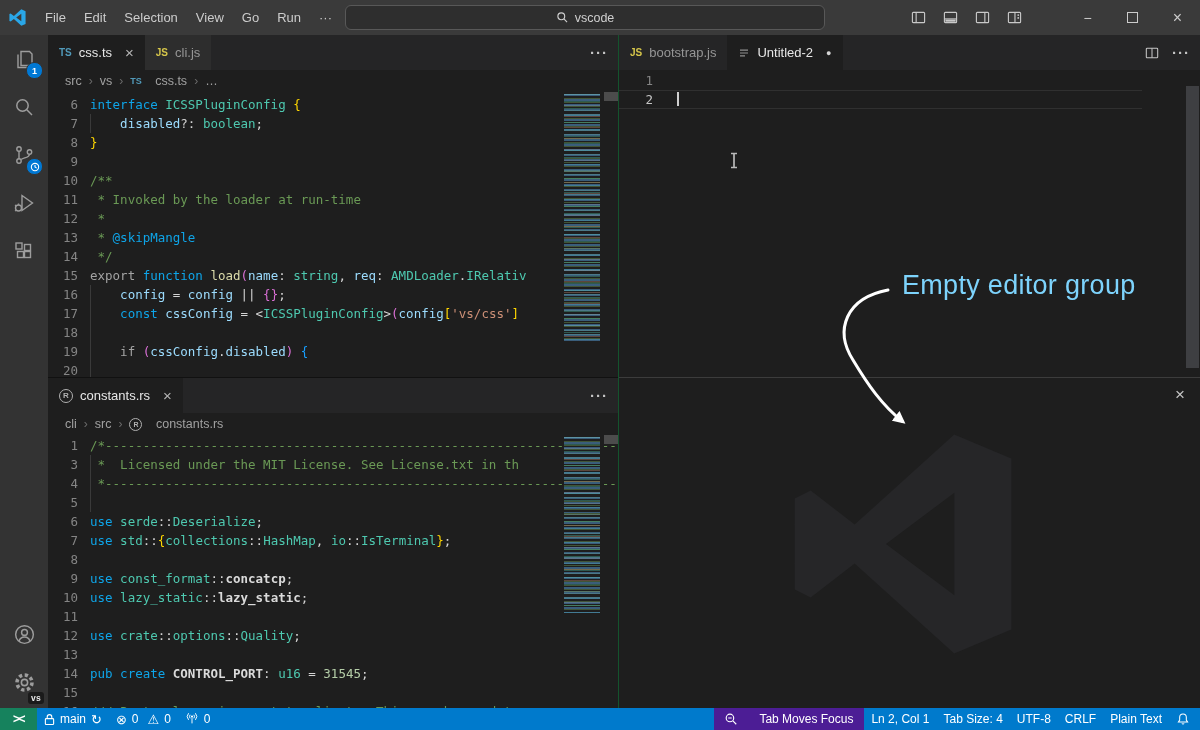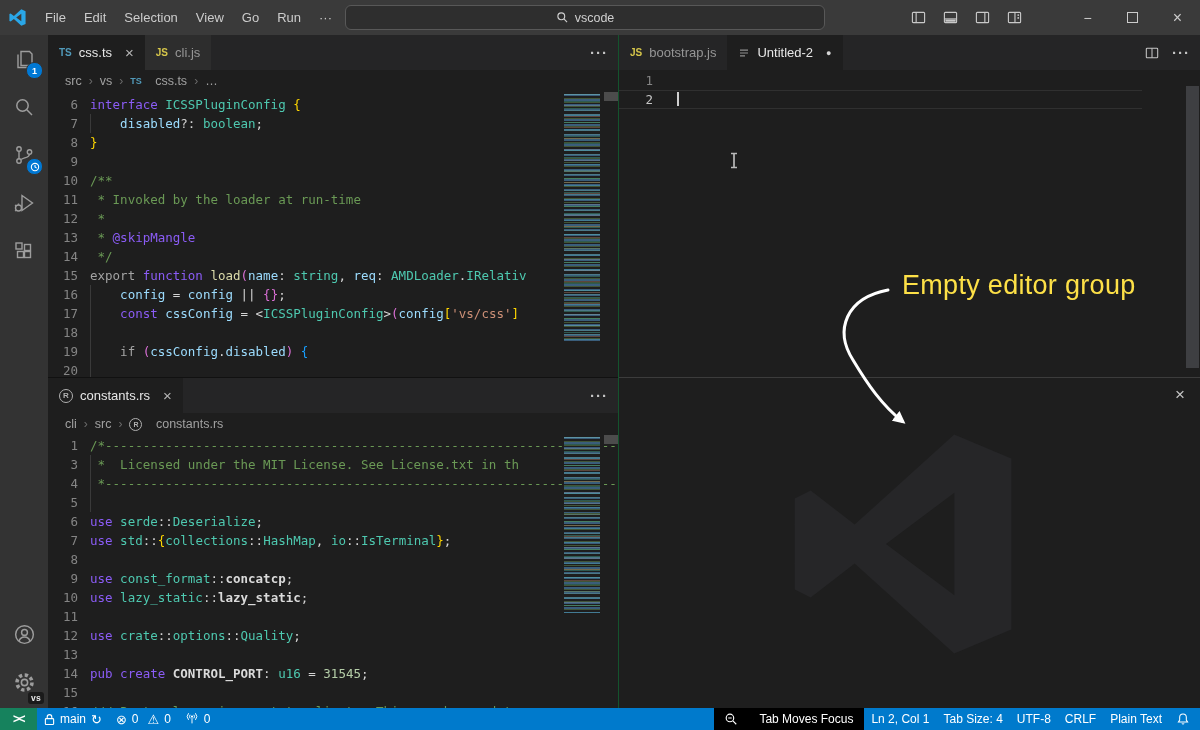--- a/index.html
+++ b/index.html
@@ -65,21 +65,21 @@
   .crow{height:19px;display:flex;position:relative}
   .gut{width:30px;text-align:right;color:#858585;flex:none}
   .ltxt{padding-left:12px;white-space:pre;flex:1}
   .unt .gut{width:34px}
   .unt .ltxt{padding-left:24px}
   .unt .crow{margin-right:58px}
   .crow.cur{box-shadow:inset 0 1px 0 #303030, inset 0 -1px 0 #303030}
   .crow.cur .gut{color:#c6c6c6}
   .caret{display:inline-block;width:1.5px;height:14px;background:#cfcfcf;vertical-align:-2px}
 
-  .tok-kw{color:#8b5cf6}.tok-ct{color:#a3a3a3}.tok-ty{color:#4ec9b0}.tok-fn{color:#dcdcaa}
+  .tok-kw{color:#0ea5e9}.tok-ct{color:#a3a3a3}.tok-ty{color:#4ec9b0}.tok-fn{color:#dcdcaa}
   .tok-vr{color:#9cdcfe}.tok-cm{color:#6a9955}.tok-st{color:#ce9178}.tok-nu{color:#b5cea8}
   .tok-pl{color:#d4d4d4}.tok-b1{color:#ffd700}.tok-b2{color:#da70d6}.tok-b3{color:#179fff}
   .tok-id{color:#dadada;font-weight:600}
 
   .guide{position:absolute;width:1px;background:#3a3a3a}
 
   
   .minimap{position:absolute;top:0;right:14px;width:42px;bottom:0;background:#1e1e1e}
   .mini-code{margin-top:2px;margin-left:2px;width:36px;
      background-image:
@@ -94,25 +94,25 @@
   
   .empty-close{position:absolute;right:15px;top:8px;font-size:17px;color:#c5c5c5;line-height:1;z-index:6}
   .watermark{position:absolute;left:170px;top:52px;opacity:1}
 
   
   .statusbar{position:absolute;left:0;right:0;bottom:0;height:22px;background:#007acc;color:#fff;display:flex;align-items:center;font-size:12px;z-index:70}
   .sb-remote{width:37px;height:22px;background:#16825d;display:flex;align-items:center;justify-content:center;
              font-weight:700;font-size:12px;letter-spacing:-1.5px;flex:none}
   .sb-item{display:flex;align-items:center;height:22px;padding:0 7px;gap:5px;white-space:nowrap}
   .sb-right{margin-left:auto;display:flex;align-items:center}
-  .prominent{background:#000000}
+  .prominent{background:#4c1d95}
   .sb-sym{font-size:13px;line-height:1}
 
   
-  .annotation-text{position:absolute;left:902px;top:270px;font-size:27px;font-weight:300;color:#fde047;z-index:80;letter-spacing:.3px}
+  .annotation-text{position:absolute;left:902px;top:270px;font-size:27px;font-weight:300;color:#7dd3fc;z-index:80;letter-spacing:.3px}
   .overlay-svg{position:absolute;left:0;top:0;z-index:80;pointer-events:none}
   .ibeam{position:absolute;left:729px;top:152px;z-index:75}
 </style>
 </head>
 <body>
 
 <div class="titlebar">
   <span class="tb-logo">
     <svg width="17" height="17" viewBox="0 0 100 100">
         <path fill="#2aa7e8" fill-rule="evenodd" d="M72.5 2 L28.8 41.5 L9.5 26.5 L2.5 30 L2.5 70 L9.5 73.5 L28.8 58.5 L72.5 98 L97.5 87.5 L97.5 12.5 Z M72.5 27.5 L72.5 72.5 L42.5 50 Z"></path>

